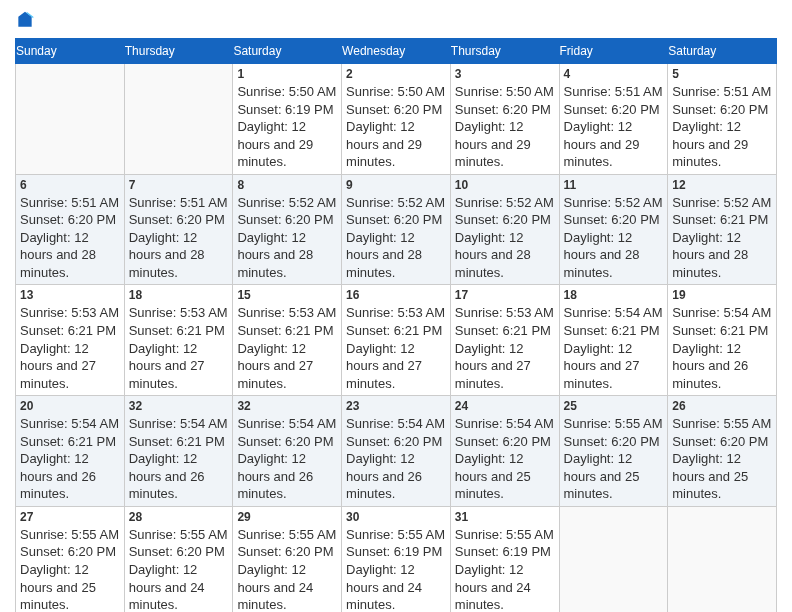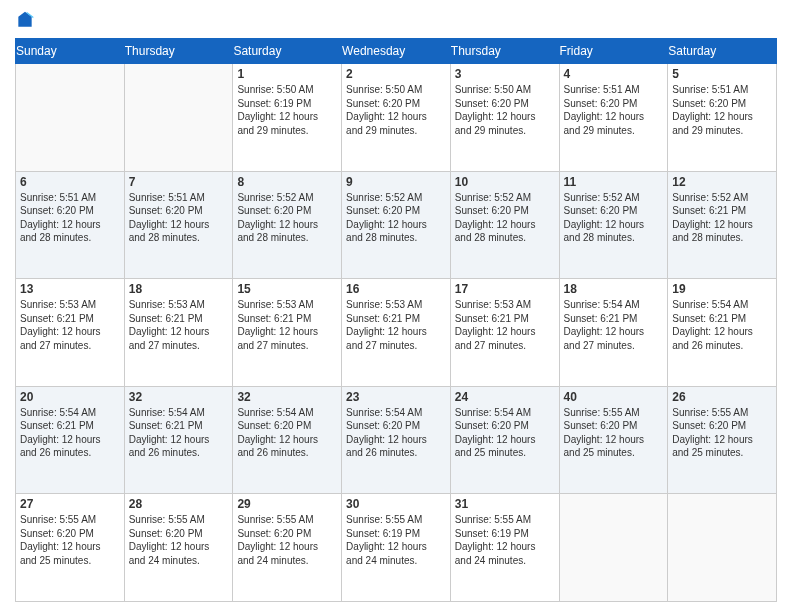--- a/index.html
+++ b/index.html
@@ -83,21 +83,21 @@
       color: #333;
       height: 88px;
     }
     .day-number {
       font-size: 12px;
       font-weight: bold;
       margin-bottom: 2px;
       display: block;
     }
     .day-info {
-      font-size: 10px;
+      font-size: 13px;
       line-height: 1.35;
       color: #333;
     }
     .empty-cell {
       background: #f9f9f9;
     }
     .row-alt td {
       background: #f0f4f8;
     }
   </style>
@@ -282,21 +282,21 @@
 Sunset: 6:20 PM
 Daylight: 12 hours and 26 minutes.</div>
           </td>
           <td>
             <span class="day-number">24</span>
             <div class="day-info" style="white-space: pre-line;">Sunrise: 5:54 AM
 Sunset: 6:20 PM
 Daylight: 12 hours and 25 minutes.</div>
           </td>
           <td>
-            <span class="day-number">40</span>
+            <span class="day-number">25</span>
             <div class="day-info" style="white-space: pre-line;">Sunrise: 5:55 AM
 Sunset: 6:20 PM
 Daylight: 12 hours and 25 minutes.</div>
           </td>
           <td>
             <span class="day-number">26</span>
             <div class="day-info" style="white-space: pre-line;">Sunrise: 5:55 AM
 Sunset: 6:20 PM
 Daylight: 12 hours and 25 minutes.</div>
           </td>

